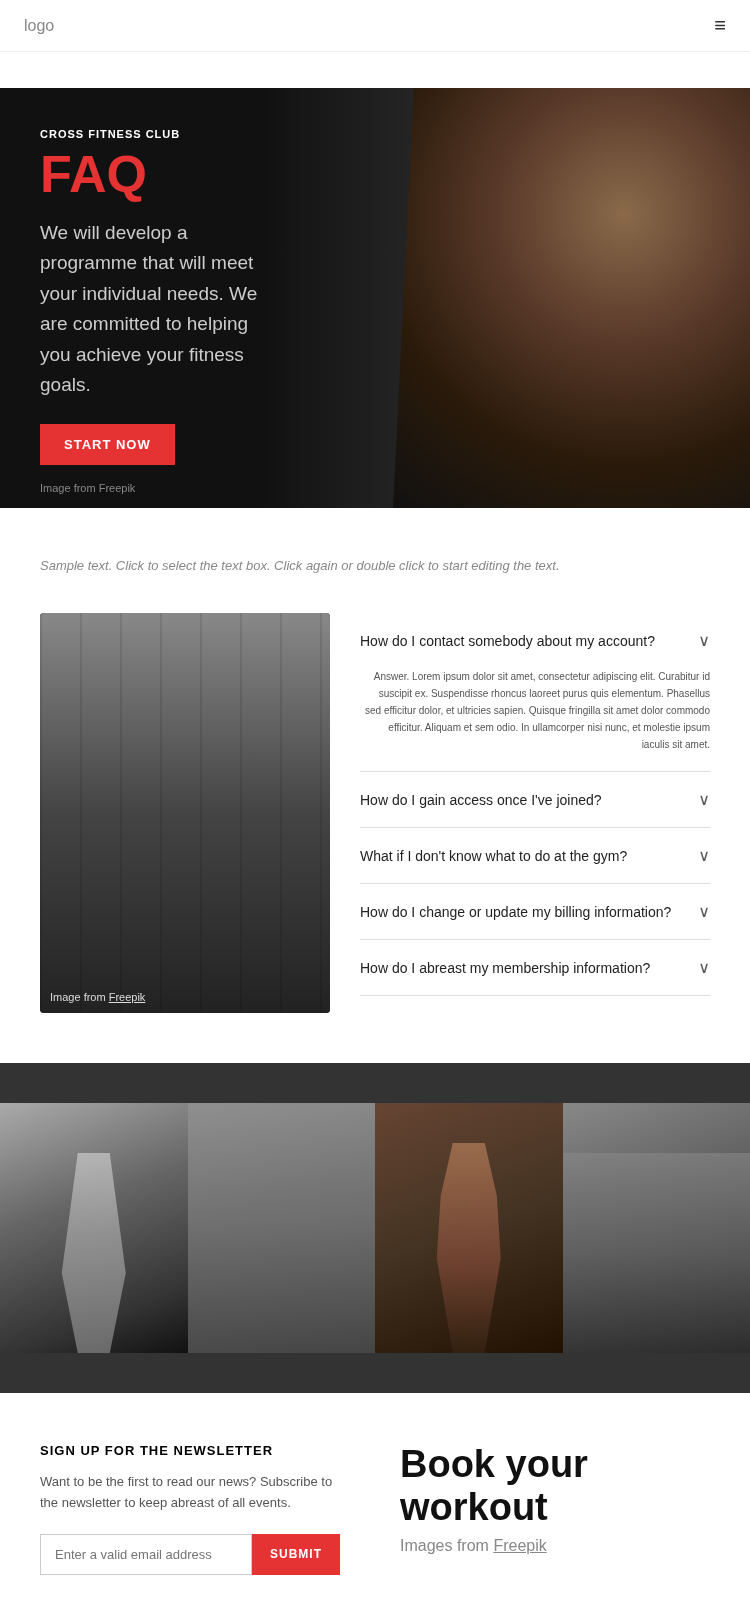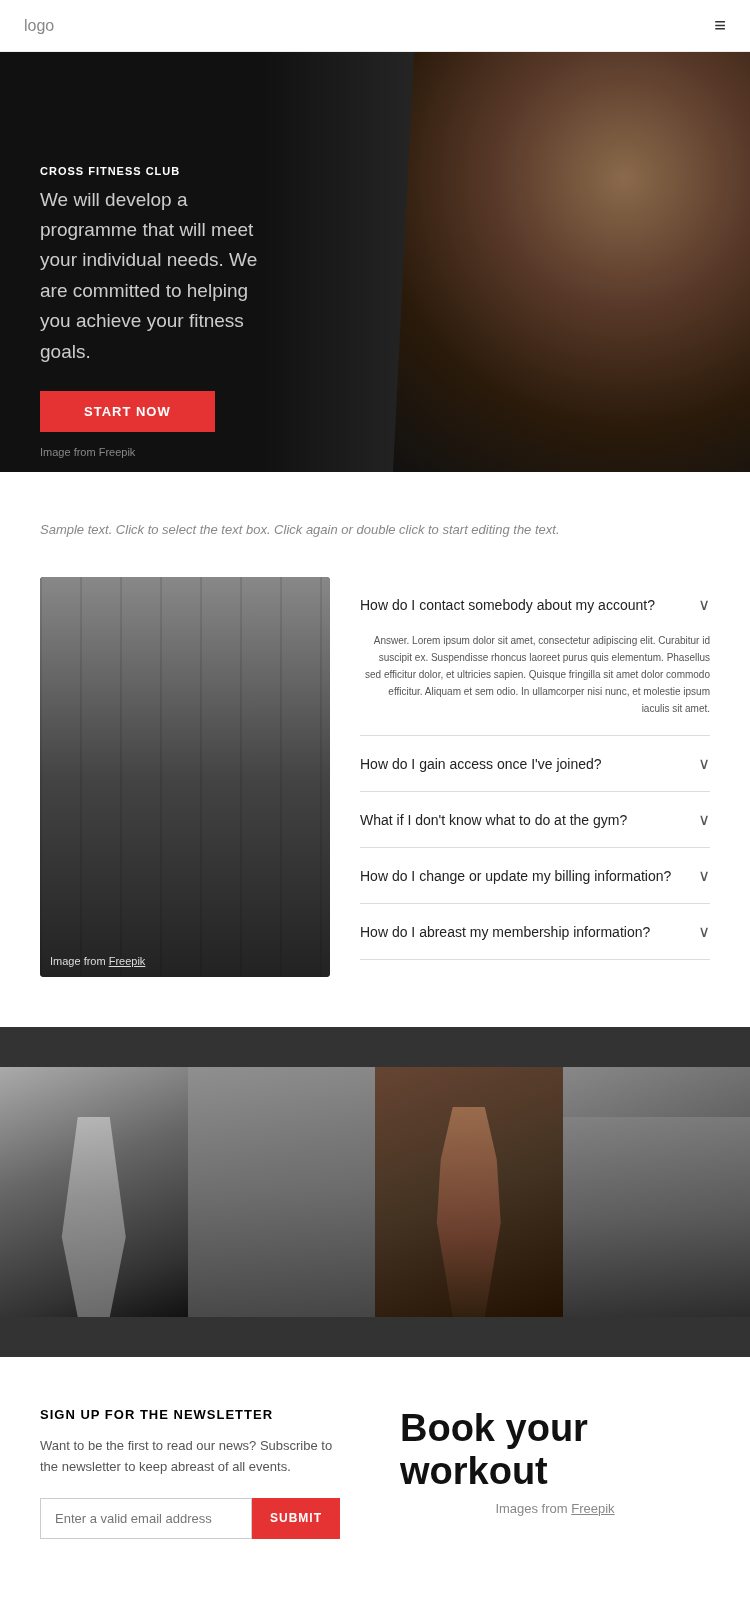--- a/index.html
+++ b/index.html
@@ -9,21 +9,21 @@
     nav {
       display: flex; justify-content: space-between; align-items: center;
       padding: 14px 24px; background: #fff; border-bottom: 1px solid #eee;
     }
     .logo-text { color: #888; font-size: 16px; }
     .hamburger { font-size: 20px; color: #333; cursor: pointer; }
 
     
     .hero {
       position: relative; background: #111; height: 420px;
-      overflow: hidden; display: flex; align-items: flex-end;
+      overflow: hidden; display: flex; align-items: flex-start; margin-top: 36px;
     }
     .hero-bg {
       position: absolute; right: 0; top: 0; width: 100%; height: 100%;
       background: linear-gradient(to right, #111 35%, #333 70%, #555 100%);
     }
     .hero-body-shape {
       position: absolute; right: 0; top: 0; width: 420px; height: 420px;
       background: radial-gradient(ellipse at 70% 30%, #8a6a4a 0%, #5a3a2a 30%, #2a1a0a 60%, #111 90%);
       clip-path: polygon(20% 0%, 100% 0%, 100% 100%, 15% 100%);
     }
@@ -34,21 +34,21 @@
       color: #fff; font-size: 11px; font-weight: 700; letter-spacing: 1px; text-transform: uppercase;
       margin-bottom: 8px;
     }
     .hero-title {
       color: #e53333; font-size: 52px; font-weight: 900; line-height: 1; margin-bottom: 18px;
     }
     .hero-desc {
       color: #ccc; font-size: 19px; line-height: 1.6; max-width: 240px; margin-bottom: 24px;
     }
     .btn-start {
-      background: #e53333; color: #fff; border: none; padding: 13px 44px;
+      background: #e53333; color: #fff; border: none; padding: 13px 24px;
       font-size: 13px; font-weight: 700; text-transform: uppercase; letter-spacing: 1px;
       cursor: pointer;
     }
     .hero-img-credit {
       position: absolute; bottom: 14px; left: 40px; color: #888; font-size: 11px; z-index: 2;
     }
 
     
     .faq-section { background: #fff; padding: 50px 40px; }
     .faq-main-title {
@@ -112,36 +112,37 @@
     .newsletter-input {
       flex: 1; padding: 12px 14px; border: 1px solid #ccc; font-size: 13px; color: #999;
       outline: none;
     }
     .newsletter-btn {
       background: #e53333; color: #fff; border: none; padding: 12px 18px;
       font-size: 12px; font-weight: 700; letter-spacing: 1px; cursor: pointer; text-transform: uppercase;
     }
     .book-section { flex: 1; }
     .book-title { font-size: 38px; font-weight: 900; color: #111; margin-bottom: 8px; }
-    .book-credit { font-size: 13px; color: #888; margin-bottom: 14px; text-align: center; }
+    .book-credit { font-size: 16px; color: #888; margin-bottom: 14px; }
     .book-credit u { color: #888; }
   </style>
 </head>
 <body>
 
 <nav>
   <span class="logo-text">logo</span>
   <span class="hamburger">≡</span>
 </nav>
 
 <section class="hero">
   <div class="hero-bg"></div>
   <div class="hero-body-shape"></div>
   <div class="hero-content">
     <div class="hero-subtitle">Cross Fitness Club</div>
+    <div class="hero-title">FAQ</div>
     <p class="hero-desc">We will develop a programme that will meet your individual needs. We are committed to helping you achieve your fitness goals.</p>
     <button class="btn-start">START NOW</button>
   </div>
   <span class="hero-img-credit">Image from Freepik</span>
 </section>
 
 <section class="faq-section">
   <p class="faq-subtitle">Sample text. Click to select the text box. Click again or double click to start editing the text.</p>
   <div class="faq-body">
     <div class="faq-image">

